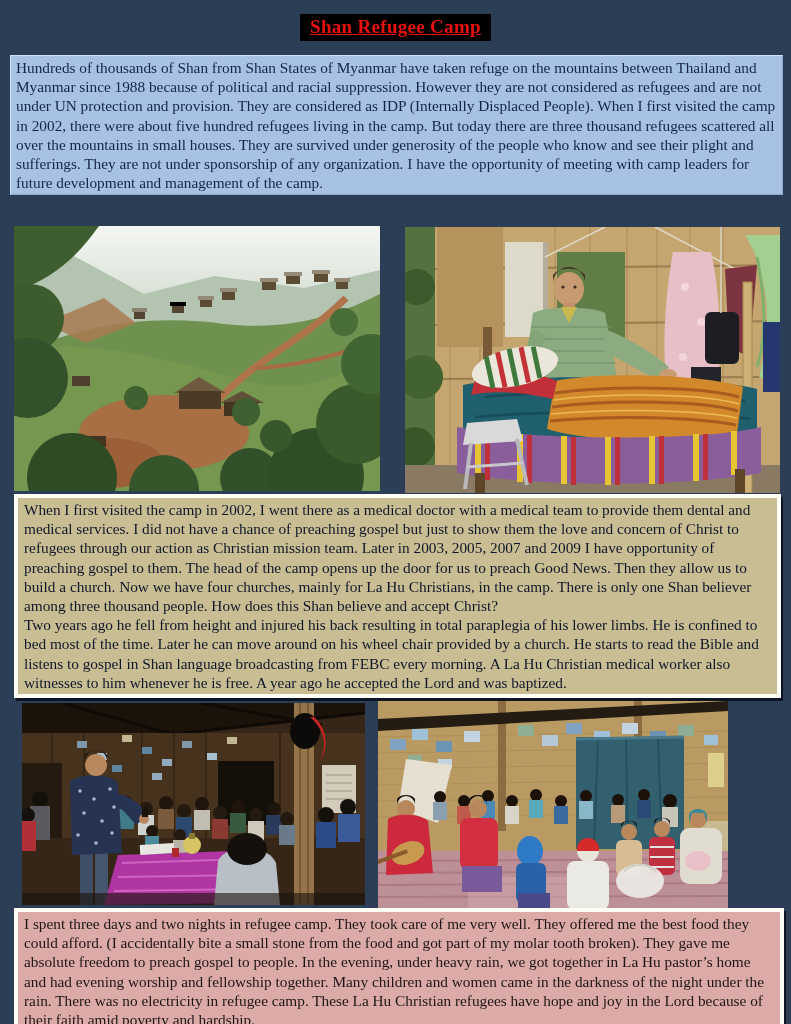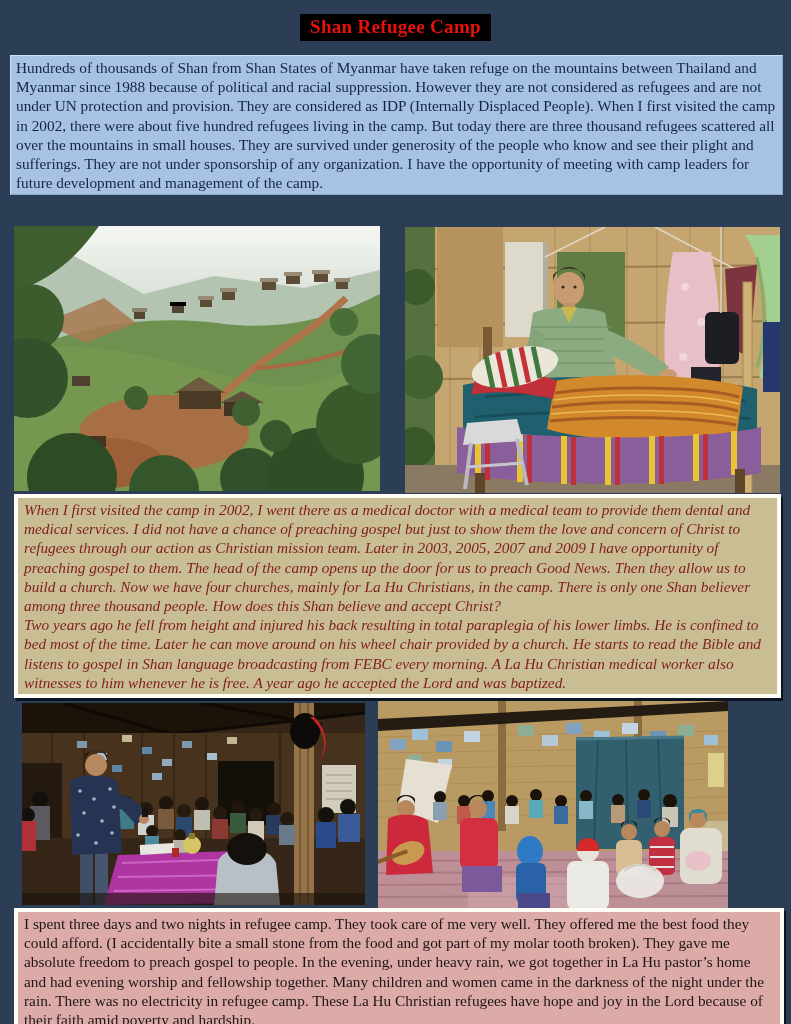--- a/index.html
+++ b/index.html
@@ -5,34 +5,34 @@
   html,body{margin:0;padding:0;background:#2c3e56;}
   .page{
     position:relative;width:791px;height:1024px;overflow:hidden;
     background:#2c3e56;
     font-family:"Liberation Serif","DejaVu Serif",serif;
   }
   .title-wrap{position:absolute;top:14px;left:0;width:100%;text-align:center;}
   .doc-title{
     display:inline-block;background:#000;color:#e8100c;
     font-size:19px;font-weight:bold;letter-spacing:.3px;
-    padding:2px 10px 3px 10px;
+    padding:2px 10px 3px 10px;text-decoration:underline;
   }
   .textbox{position:absolute;font-size:15.3px;line-height:19.2px;}
   .textbox p{margin:0;}
   .intro{
     left:10px;top:55px;width:761px;padding:2px 5px;
     background:#a7c2e2;color:#15254a;
     border-top:1px solid #cfe0f2;border-left:1px solid #cfe0f2;
     border-right:1px solid #89a8cc;border-bottom:1px solid #89a8cc;
   }
   .framed{border:4px solid #fdfdf6;box-shadow:2px 3px 0 #0d1524;}
   .medical{
     left:14px;top:494px;width:747px;padding:2px 6px;
-    background:#c9bd93;color:#7f1d1d;font-style:italic;
+    background:#c9bd93;color:#0f172a;
   }
   .visit{
     left:14px;top:908px;width:750px;padding:2px 6px;
     background:#dcaaa7;color:#1e1616;
   }
   figure{position:absolute;margin:0;padding:0;}
   figure svg{display:block;width:100%;height:100%;}
   .photo-mountain{left:14px;top:226px;width:366px;height:265px;}
   .photo-bed{left:405px;top:227px;width:375px;height:266px;}
   .photo-worship{left:22px;top:703px;width:343px;height:202px;}

